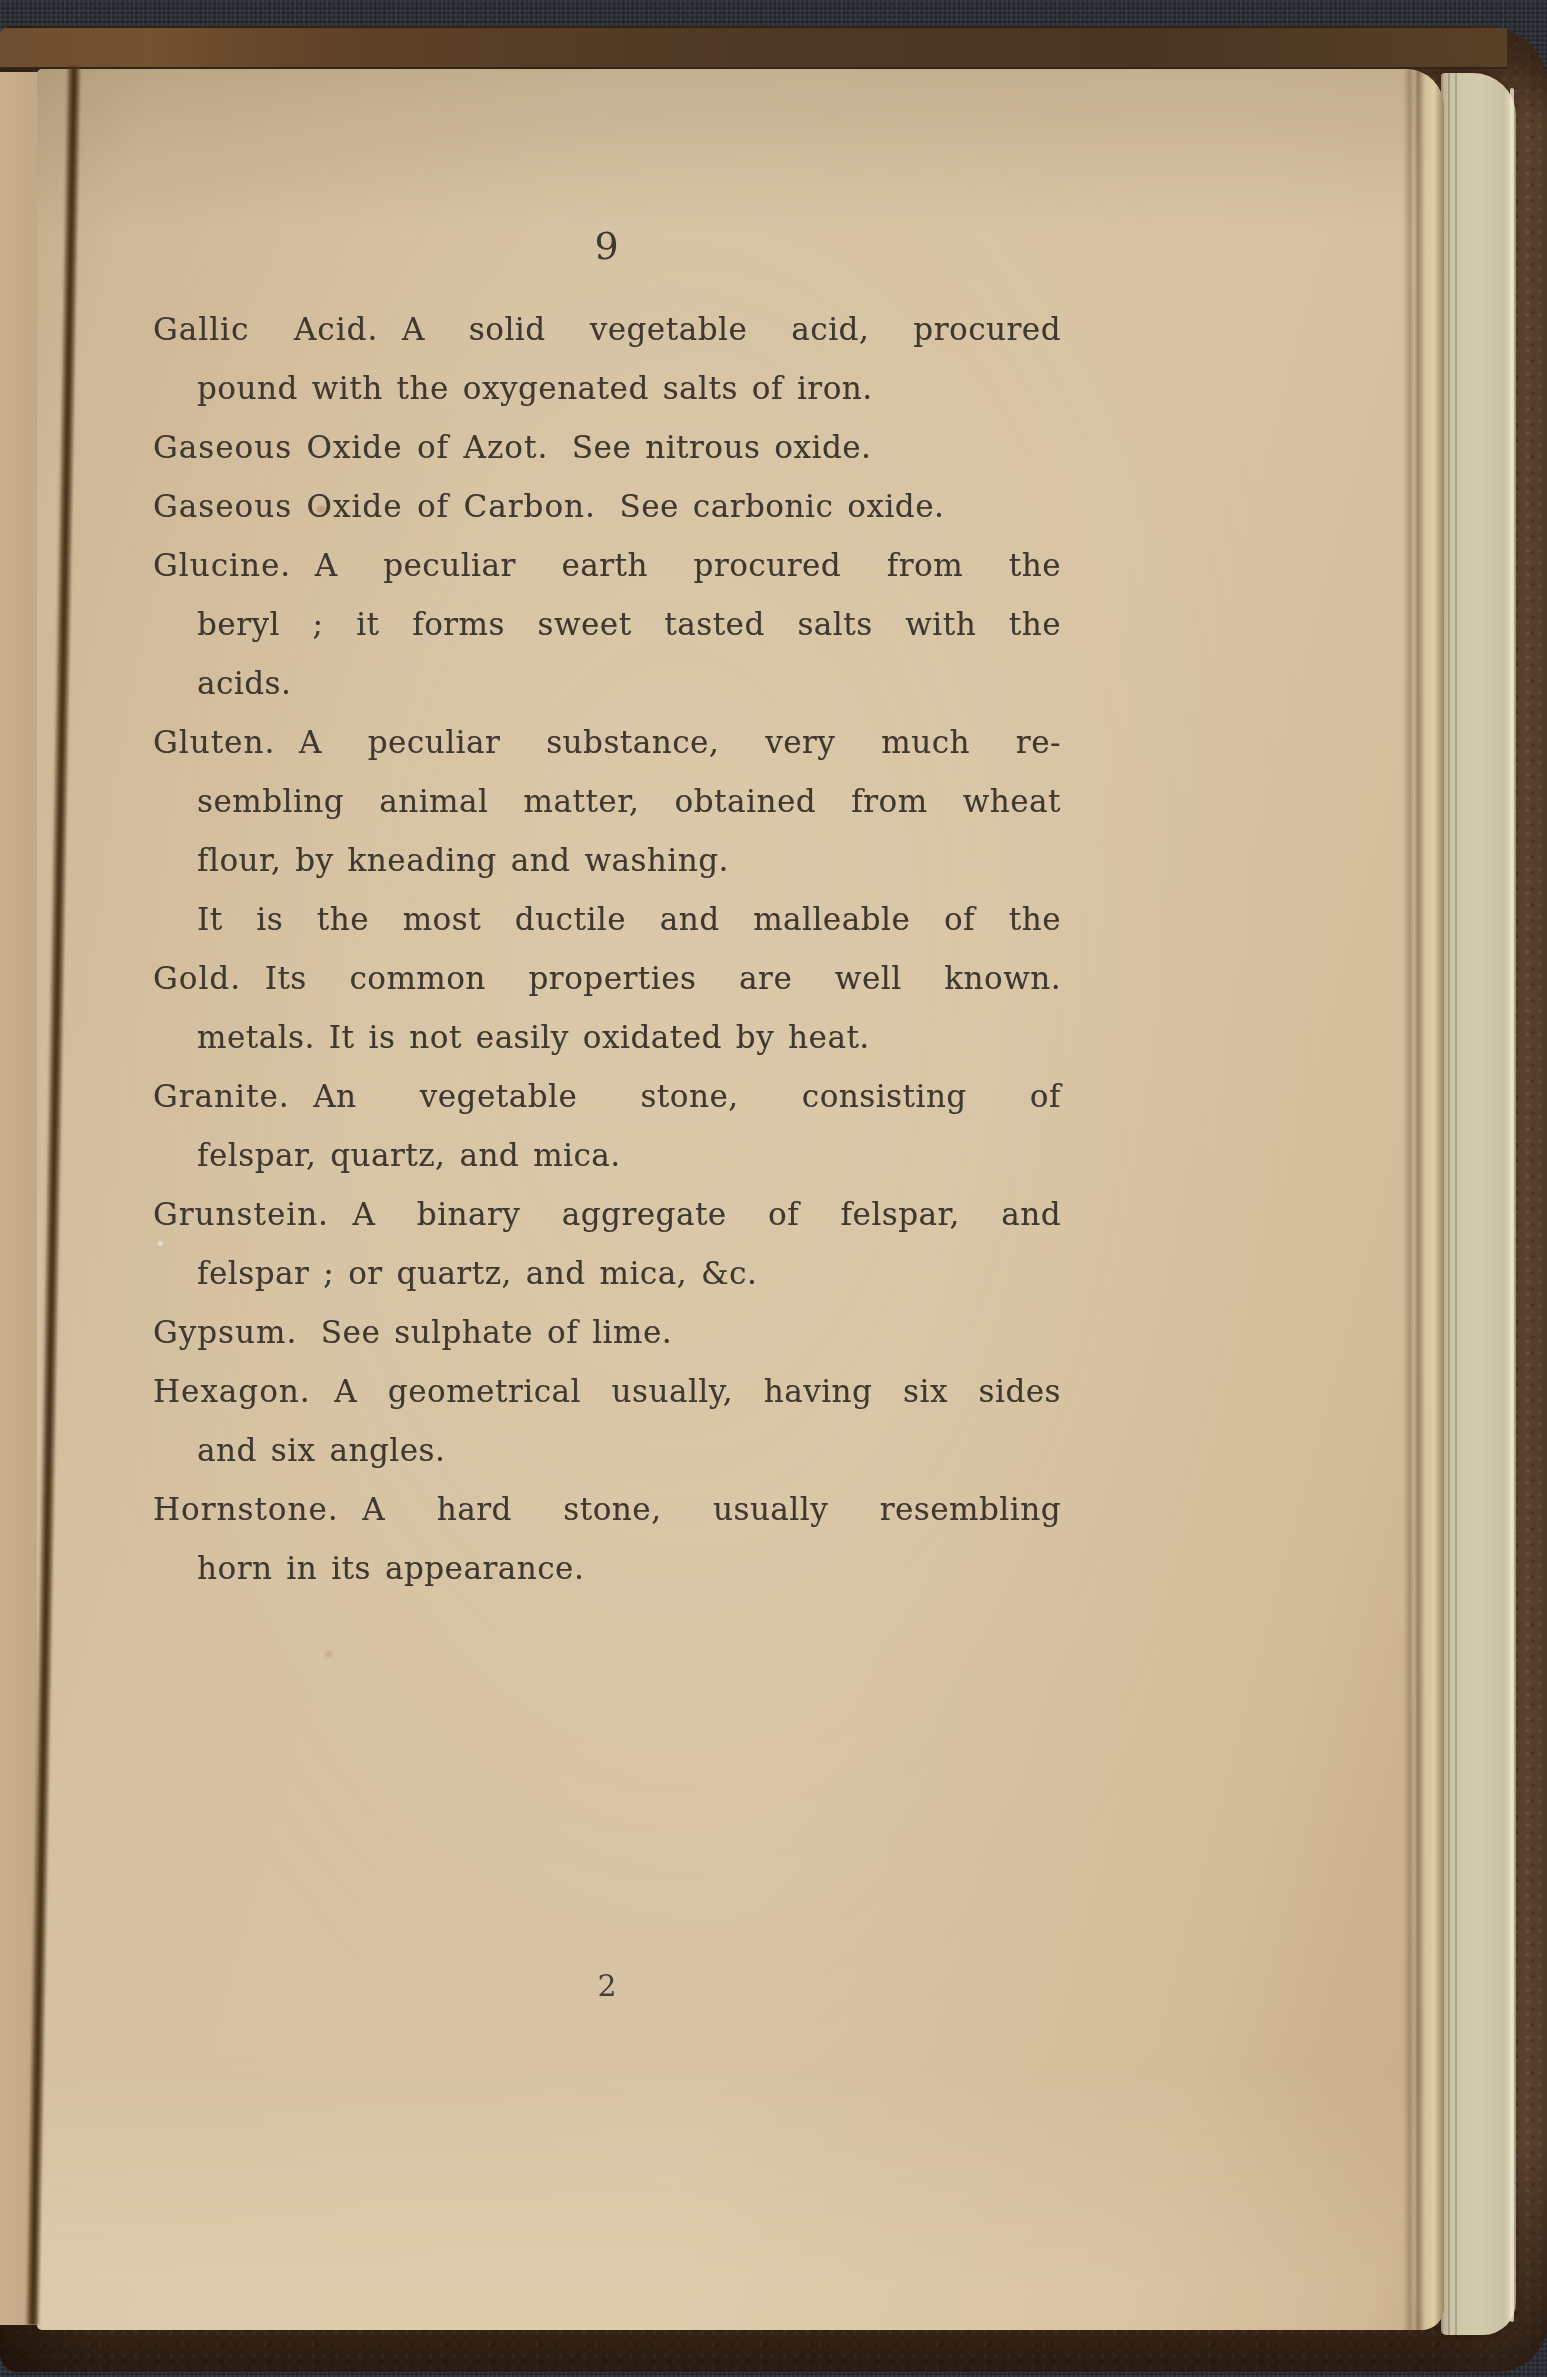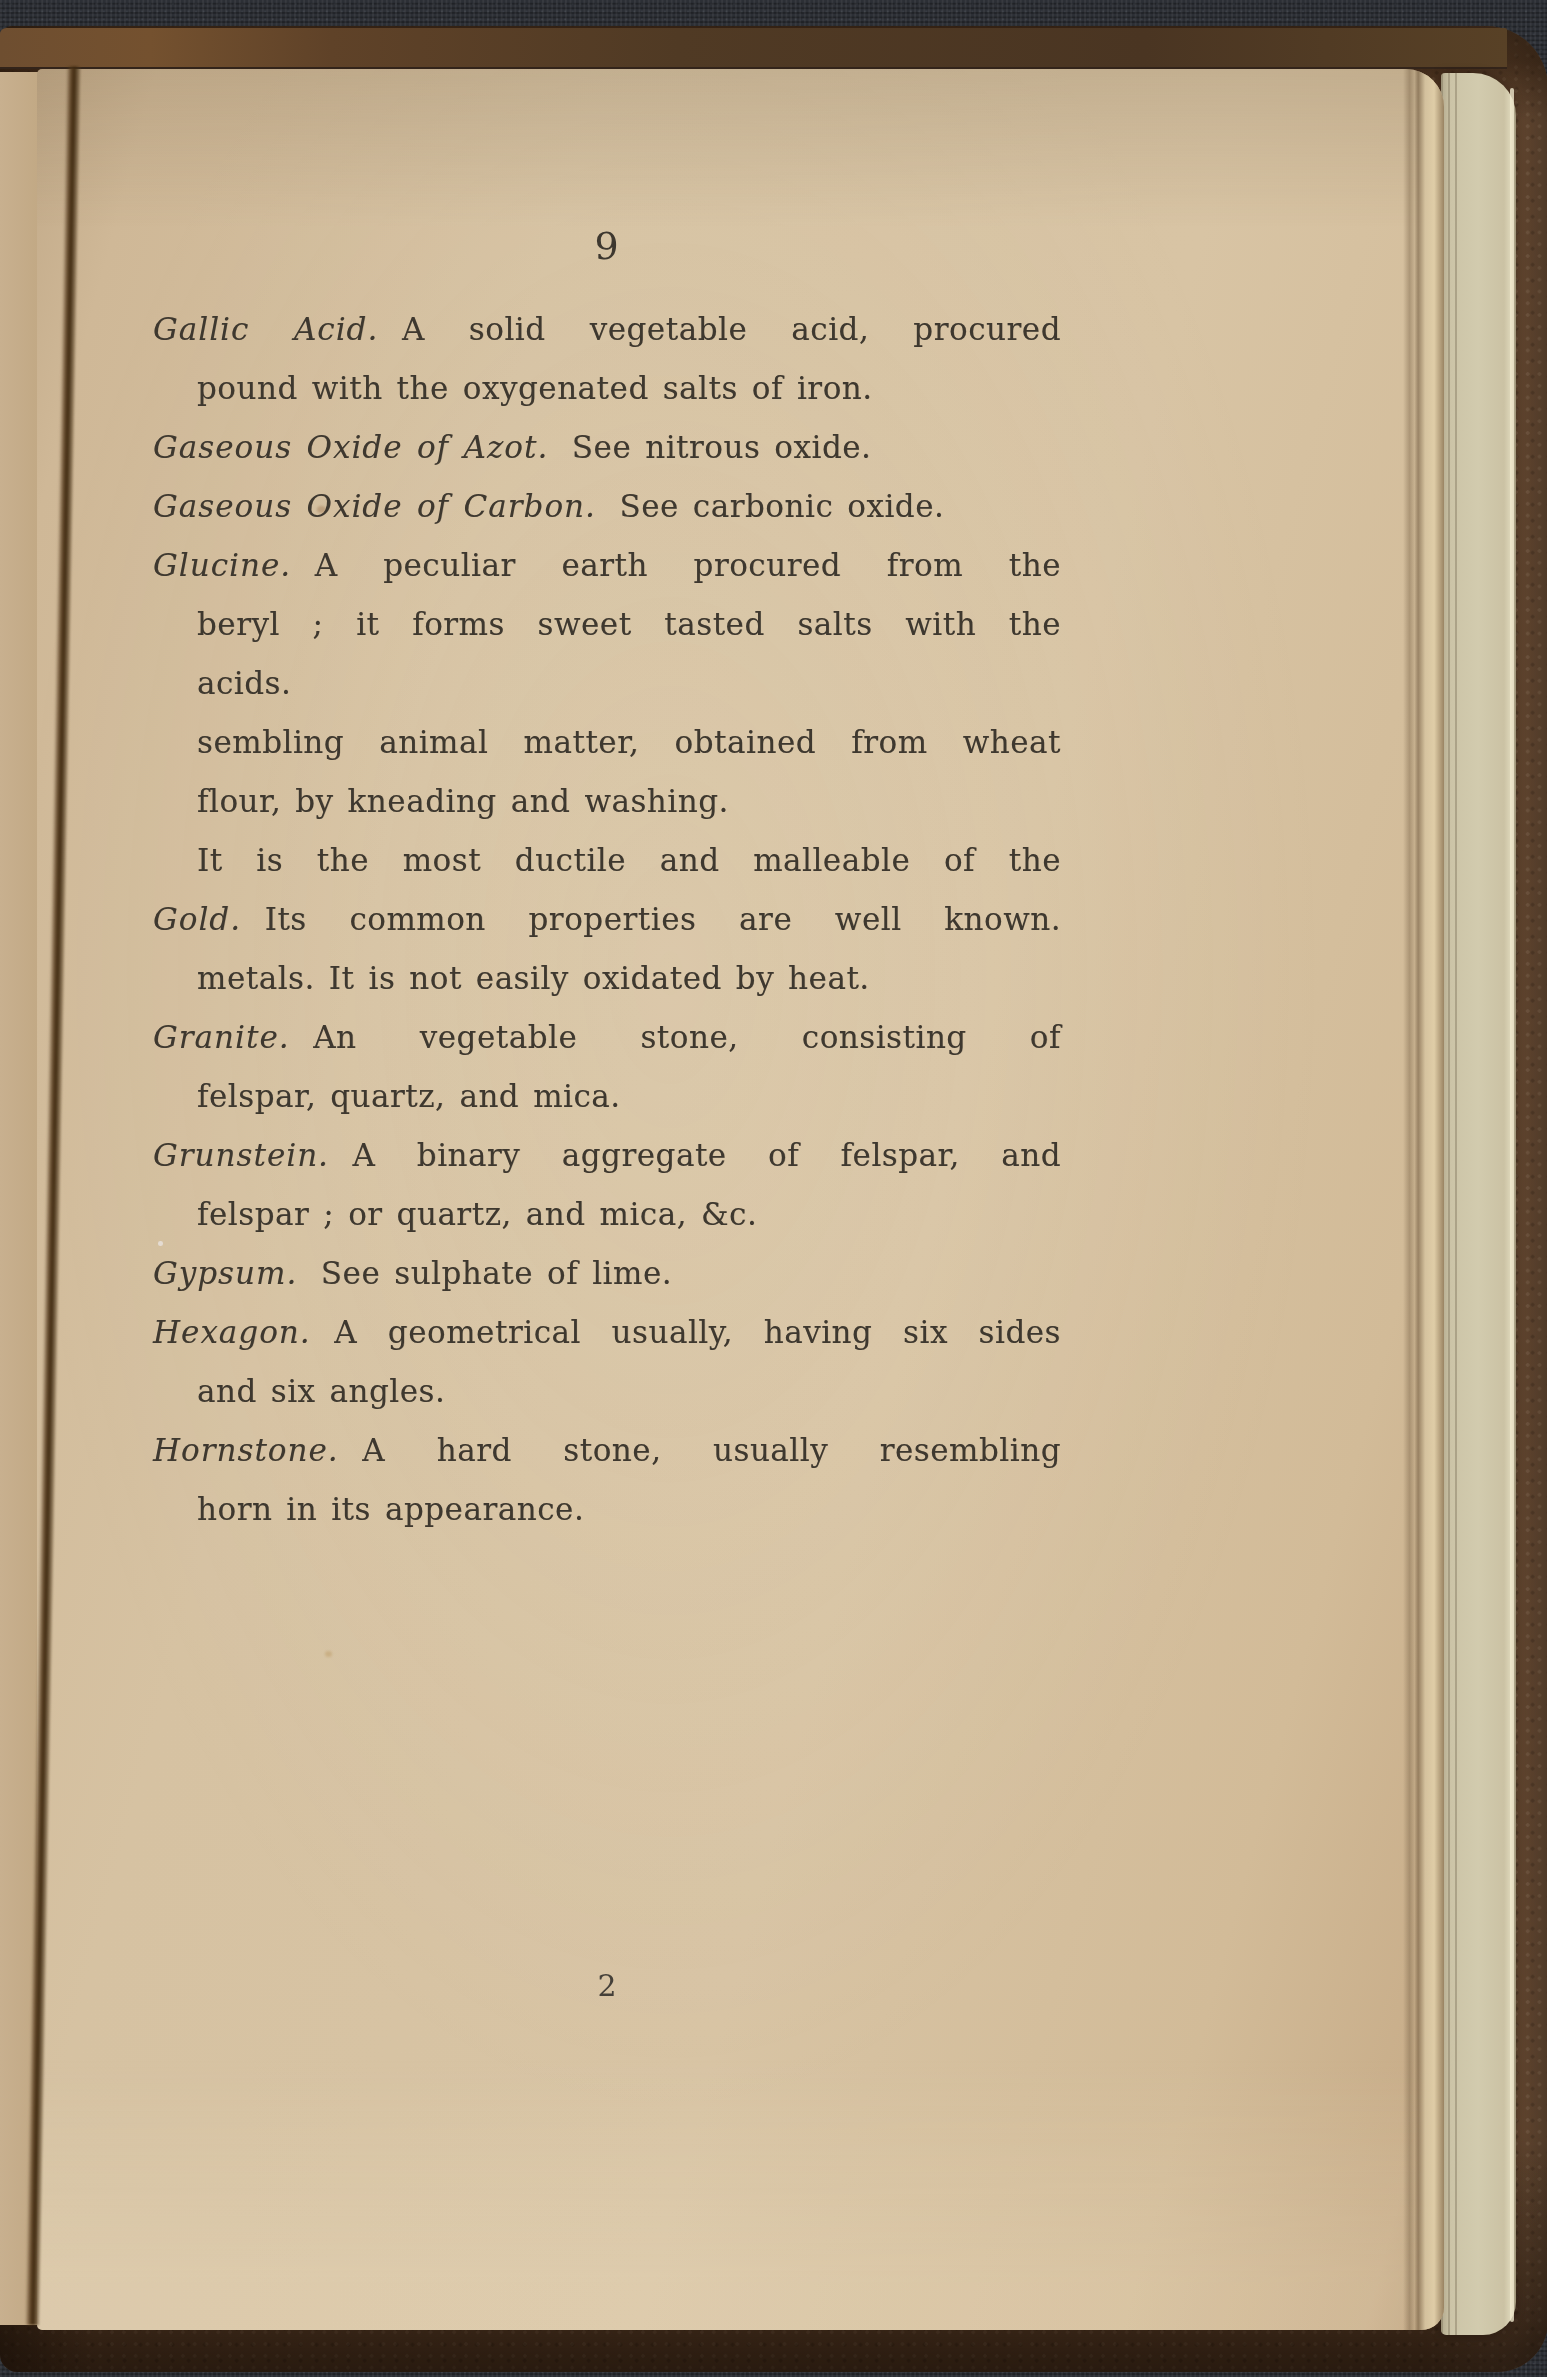--- a/index.html
+++ b/index.html
@@ -67,21 +67,21 @@
   
   .pagenum{position:absolute;left:153px;top:227px;width:908px;text-align:center;
     font-size:38px;line-height:1;color:var(--ink);letter-spacing:1px;}
   .entries{position:absolute;left:153px;top:300px;width:908px;
     font-size:31px;line-height:59px;color:var(--ink);
     letter-spacing:0.5px;word-spacing:3.6px;
     text-shadow:0.3px 0.3px 0 rgba(62,54,42,0.28);}
   .line{display:block;}
   .line.cont{padding-left:44px;}
   .line.fill{text-align:justify;text-align-last:justify;}
-  .term{font-style:italic;margin-right:23.6px;letter-spacing:1px;}
+  .term{margin-right:23.6px;letter-spacing:1px;}
   .signature{position:absolute;left:153px;top:1971px;width:908px;text-align:center;
     font-size:30px;line-height:1;color:#454039;}
 
   
   .speck{position:absolute;border-radius:50%;}
   .speck.s1{left:280px;top:437px;width:9.2px;height:7.2px;background:rgba(146,100,60,0.35);filter:blur(1px);}
   .speck.s2{left:288px;top:1582px;width:7.2px;height:6.2px;background:rgba(176,136,70,0.32);filter:blur(1px);}
   .speck.s3{left:121px;top:1172px;width:4.6px;height:4.6px;background:rgba(242,242,252,0.55);filter:blur(0.5px);}
 </style>
 </head>
@@ -111,20 +111,21 @@
       </div>
       <div class="entry">
         <div class="line first"><span class="term">Gaseous Oxide of Carbon.</span><span>See carbonic oxide.</span></div>
       </div>
       <div class="entry">
         <div class="line first fill"><span class="term">Glucine.</span><span>A peculiar earth procured from the</span></div>
         <div class="line cont fill">beryl ; it forms sweet tasted salts with the</div>
         <div class="line cont">acids.</div>
       </div>
       <div class="entry">
+        <div class="line first fill"><span class="term">Gluten.</span><span>A peculiar substance, very much re-</span></div>
         <div class="line cont fill">sembling animal matter, obtained from wheat</div>
         <div class="line cont">flour, by kneading and washing.</div>
       </div>
       <div class="entry">
         <div class="line cont fill">It is the most ductile and malleable of the</div>
         <div class="line first fill"><span class="term">Gold.</span><span>Its common properties are well known.</span></div>
         <div class="line cont">metals.  It is not easily oxidated by heat.</div>
       </div>
       <div class="entry">
         <div class="line first fill"><span class="term">Granite.</span><span>An vegetable stone, consisting of</span></div>

